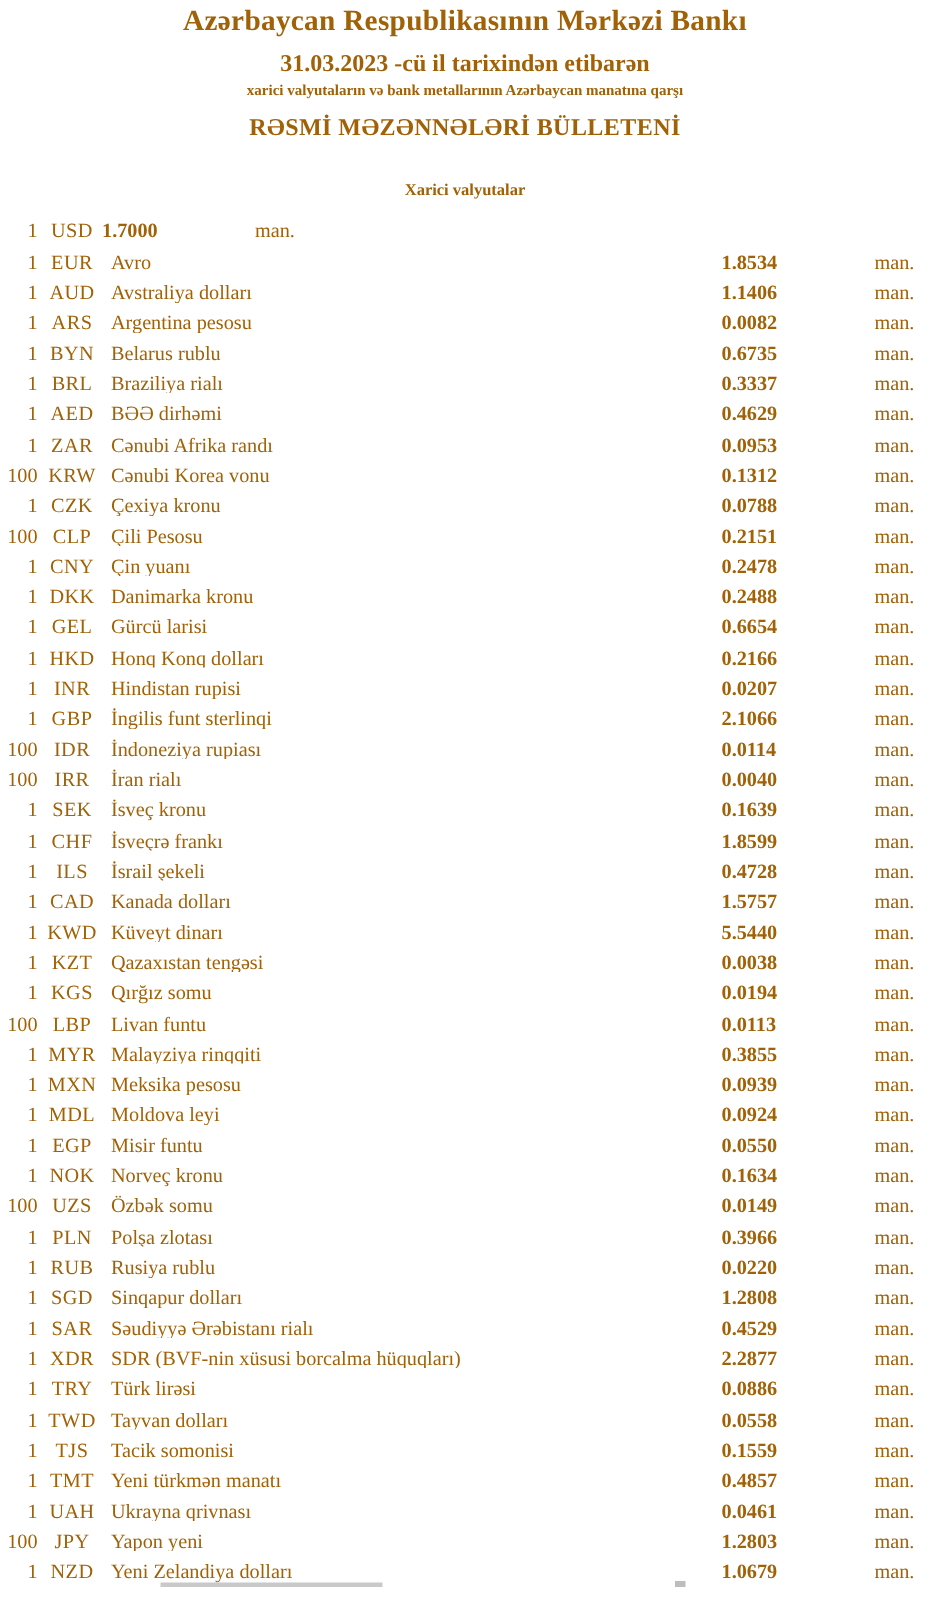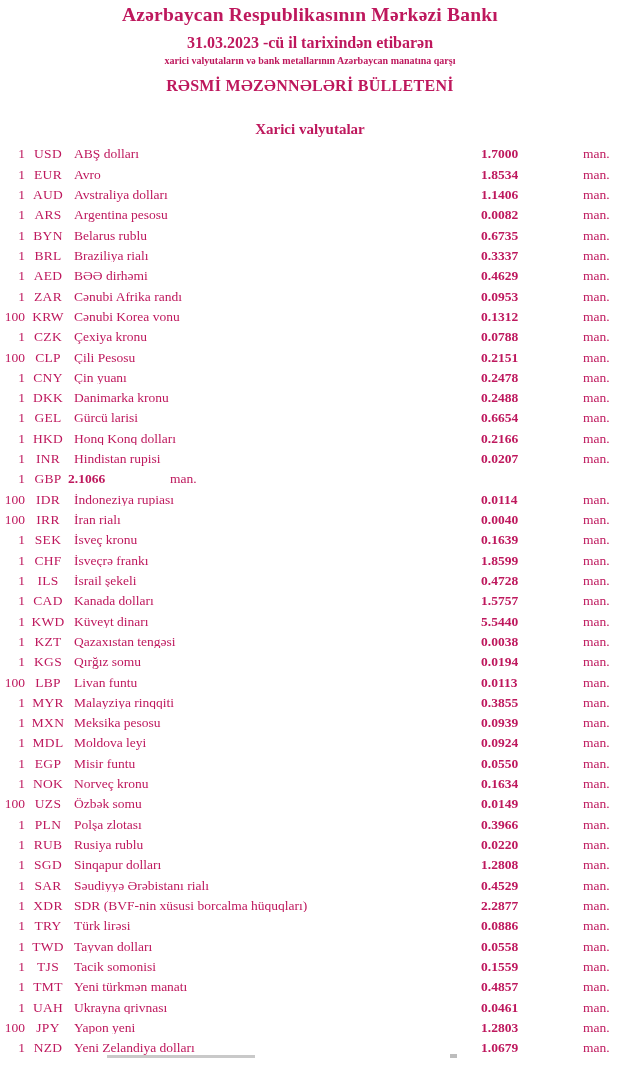--- a/index.html
+++ b/index.html
@@ -5,49 +5,48 @@
   html,body{margin:0;padding:0;background:#fff;}
   .page{
     position:relative;width:620px;height:1070px;background:#ffffff;
     font-family:"Liberation Serif","DejaVu Serif",serif;color:#1c1c1c;overflow:hidden;
   }
   .hdr{position:absolute;left:0;width:620px;text-align:center;font-weight:bold;white-space:nowrap;}
   .hdr-title{top:4px;font-size:19.5px;letter-spacing:.2px;}
   .hdr-date{top:34px;font-size:16px;}
   .hdr-subject{top:55px;font-size:10px;}
   .hdr-bulletin{top:77px;font-size:16px;letter-spacing:.3px;}
-  .section-title{top:121px;font-size:15px;}
+  .section-title{top:121px;font-size:11px;}
   .rates{position:absolute;top:144px;left:0;width:620px;}
   .row{display:flex;height:20.32px;align-items:center;font-size:13.5px;line-height:1;}
   .qty{width:25px;text-align:right;flex:none;}
   .code{width:40px;margin-left:3px;text-align:center;flex:none;letter-spacing:.3px;}
   .name{flex:1;padding-left:6px;white-space:nowrap;overflow:hidden;}
   .rate{width:85px;text-align:left;font-weight:bold;flex:none;}
   .unit{width:54px;box-sizing:border-box;padding-left:17px;text-align:left;flex:none;}
   .artifact{position:absolute;background:#c9c9c9;}
   .artifact.a1{left:107px;top:1055px;width:148px;height:3px;}
   .artifact.a2{left:450px;top:1054px;width:7px;height:4px;background:#bdbdbd;}
 </style>
 </head>
 <body>
 
-<div class="page" style="color: #be185d; background: rgb(255, 255, 255);">
+<div class="page" style="color: #a16207; background: rgb(255, 255, 255);">
 
   <div class="hdr hdr-title">Azərbaycan Respublikasının Mərkəzi Bankı</div>
   <div class="hdr hdr-date">31.03.2023 -cü il tarixindən etibarən</div>
   <div class="hdr hdr-subject">xarici valyutaların və bank metallarının Azərbaycan manatına qarşı</div>
   <div class="hdr hdr-bulletin">RƏSMİ MƏZƏNNƏLƏRİ BÜLLETENİ</div>
 
   <div class="hdr section-title">Xarici valyutalar</div>
 
   <div class="rates">
     <div class="row">
       <span class="qty">1</span>
       <span class="code">USD</span>
-      <span class="name">ABŞ dolları</span>
       <span class="rate">1.7000</span>
       <span class="unit">man.</span>
     </div>
 
     <div class="row">
       <span class="qty">1</span>
       <span class="code">EUR</span>
       <span class="name">Avro</span>
       <span class="rate">1.8534</span>
       <span class="unit">man.</span>
@@ -161,20 +160,21 @@
       <span class="qty">1</span>
       <span class="code">INR</span>
       <span class="name">Hindistan rupisi</span>
       <span class="rate">0.0207</span>
       <span class="unit">man.</span>
     </div>
 
     <div class="row">
       <span class="qty">1</span>
       <span class="code">GBP</span>
+      <span class="name">İngilis funt sterlinqi</span>
       <span class="rate">2.1066</span>
       <span class="unit">man.</span>
     </div>
 
     <div class="row">
       <span class="qty">100</span>
       <span class="code">IDR</span>
       <span class="name">İndoneziya rupiası</span>
       <span class="rate">0.0114</span>
       <span class="unit">man.</span>

